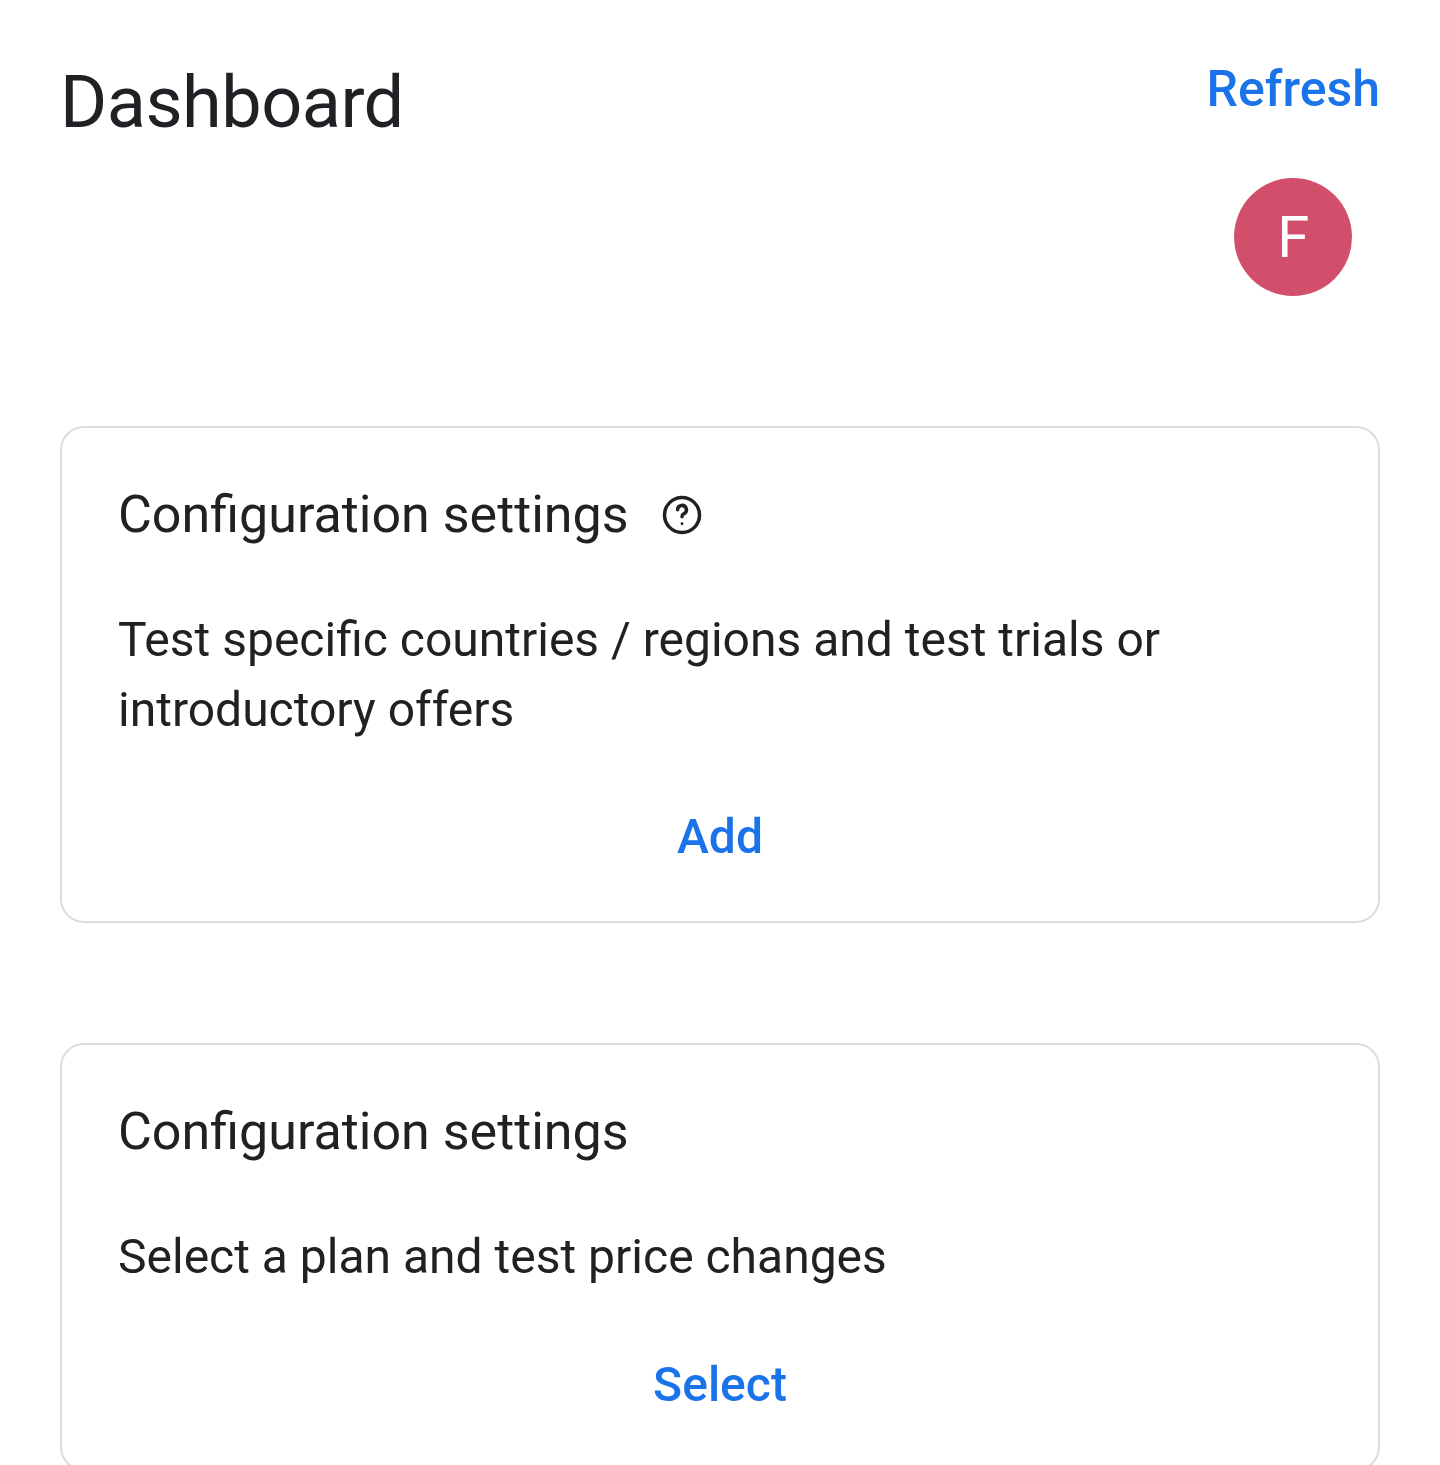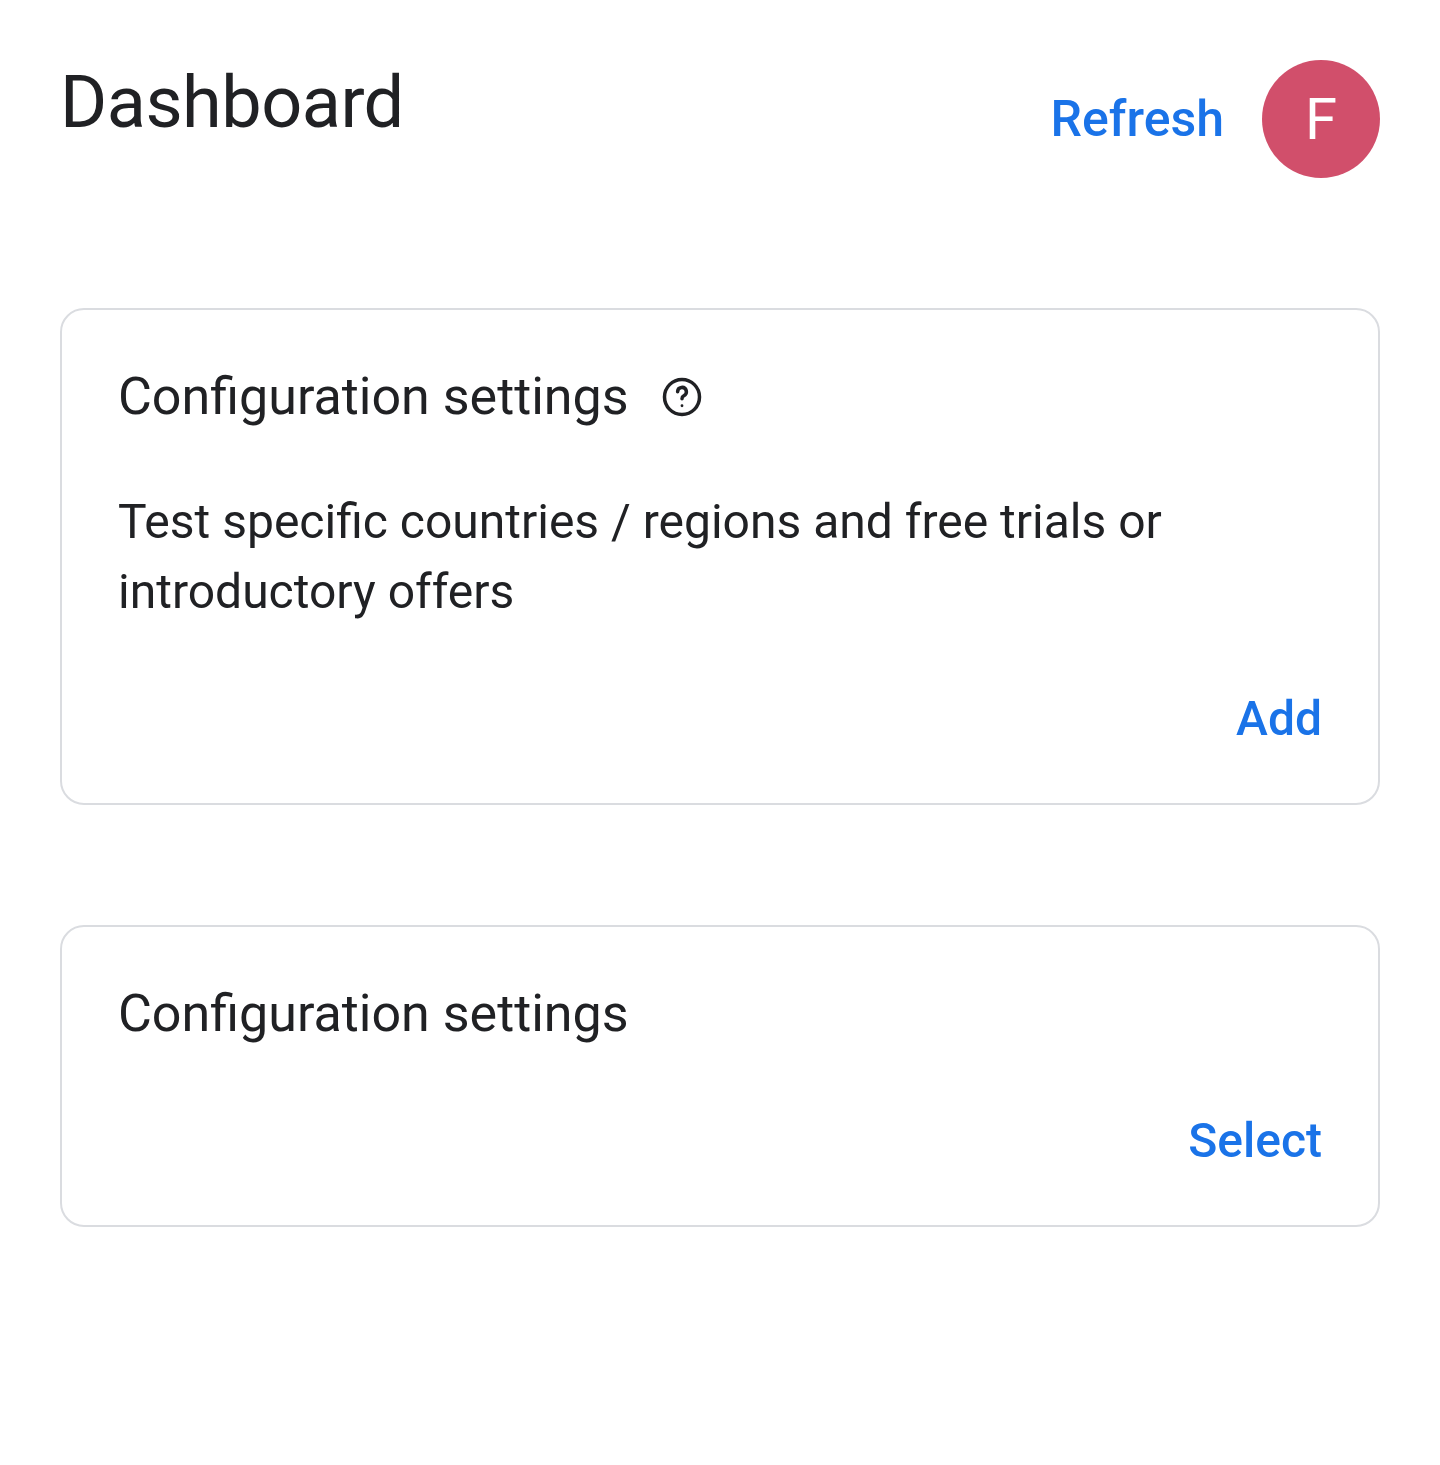--- a/index.html
+++ b/index.html
@@ -21,21 +21,22 @@
     }
     .page-title {
       font-size: 72px;
       font-weight: 400;
       color: #202124;
       letter-spacing: -0.5px;
     }
     .header-right {
       display: flex;
       align-items: center;
-      gap: 38px;
+      gap: 60px;
+      flex-direction: column;
     }
     .refresh-link {
       font-size: 50px;
       font-weight: 500;
       color: #1a73e8;
       cursor: pointer;
     }
     .avatar {
       width: 118px;
       height: 118px;
@@ -76,21 +77,21 @@
     }
     .card-description {
       font-size: 48px;
       font-weight: 400;
       color: #202124;
       line-height: 1.45;
       margin-bottom: 56px;
     }
     .card-action-row {
       display: flex;
-      justify-content: flex-end;
+      justify-content: center;
     }
     .card-action {
       font-size: 48px;
       font-weight: 500;
       color: #1a73e8;
       cursor: pointer;
       padding: 8px 0;
     }
   </style>
 </head>
@@ -110,26 +111,27 @@
   <div class="card-title-row">
     <span class="card-title">Configuration settings</span>
     <span class="help-icon">
       <svg viewBox="0 0 24 24" fill="none" stroke="#202124" stroke-width="2">
         <circle cx="12" cy="12" r="10"></circle>
         <path d="M9.5 9a2.5 2.5 0 1 1 3.5 2.3c-.8.4-1 1-1 1.7" stroke-linecap="round"></path>
         <circle cx="12" cy="17" r="0.8" fill="#202124" stroke="none"></circle>
       </svg>
     </span>
   </div>
-  <p class="card-description">Test specific countries / regions and free trials or introductory offers</p>
+  <p class="card-description">Test specific countries / regions and test trials or introductory offers</p>
   <div class="card-action-row">
     <span class="card-action">Add</span>
   </div>
 </div>
 
 <div class="card">
   <div class="card-title-row">
     <span class="card-title">Configuration settings</span>
   </div>
+  <p class="card-description">Select a plan and test price changes</p>
   <div class="card-action-row">
     <span class="card-action">Select</span>
   </div>
 </div>
 
 </body></html>

